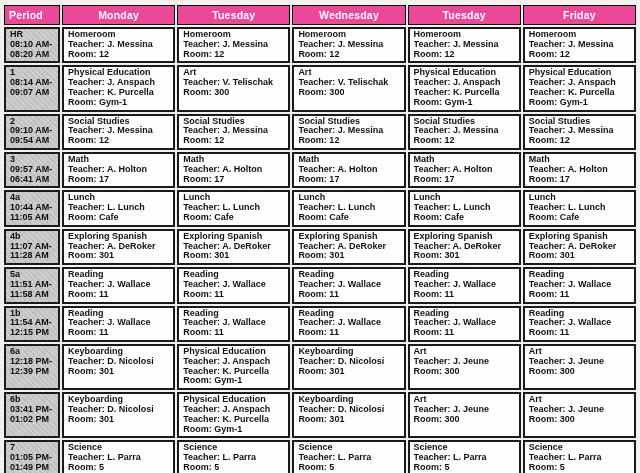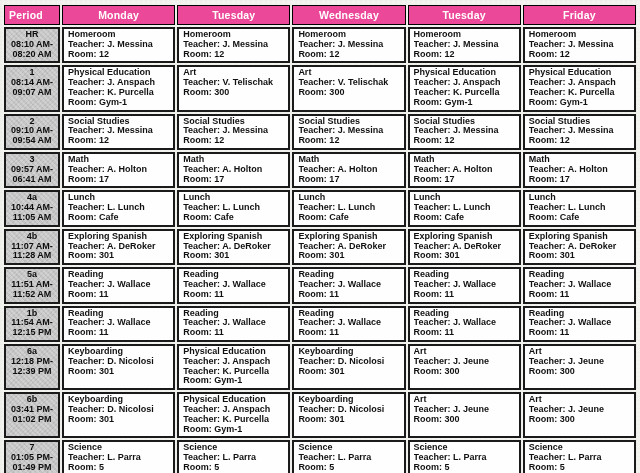--- a/index.html
+++ b/index.html
@@ -40,21 +40,20 @@
     line-height:9.8px;
     font-weight:bold;
     color:#111;
   }
   td.period-cell{
     background-color:#c5c5c5;
     background-image:
       repeating-linear-gradient(45deg, rgba(255,255,255,0.20) 0 2px, transparent 2px 4px),
       repeating-linear-gradient(-45deg, rgba(80,80,80,0.10) 0 1px, transparent 1px 3px);
     color:#0d0d0d;
-    text-align:center;
   }
   td div{white-space:nowrap;overflow:hidden;}
 </style>
 </head>
 <body>
 
 <table class="schedule">
   <colgroup>
     <col class="period-col">
     <col>
@@ -266,21 +265,21 @@
         <td class="class-cell">
           <div>Exploring Spanish</div>
           <div>Teacher: A. DeRoker</div>
           <div>Room: 301</div>
         </td>
       </tr>
       <tr>
         <td class="period-cell">
           <div>5a</div>
           <div>11:51 AM-</div>
-          <div>11:52 AM</div>
+          <div>11:58 AM</div>
         </td>
         <td class="class-cell">
           <div>Reading</div>
           <div>Teacher: J. Wallace</div>
           <div>Room: 11</div>
         </td>
         <td class="class-cell">
           <div>Reading</div>
           <div>Teacher: J. Wallace</div>
           <div>Room: 11</div>

